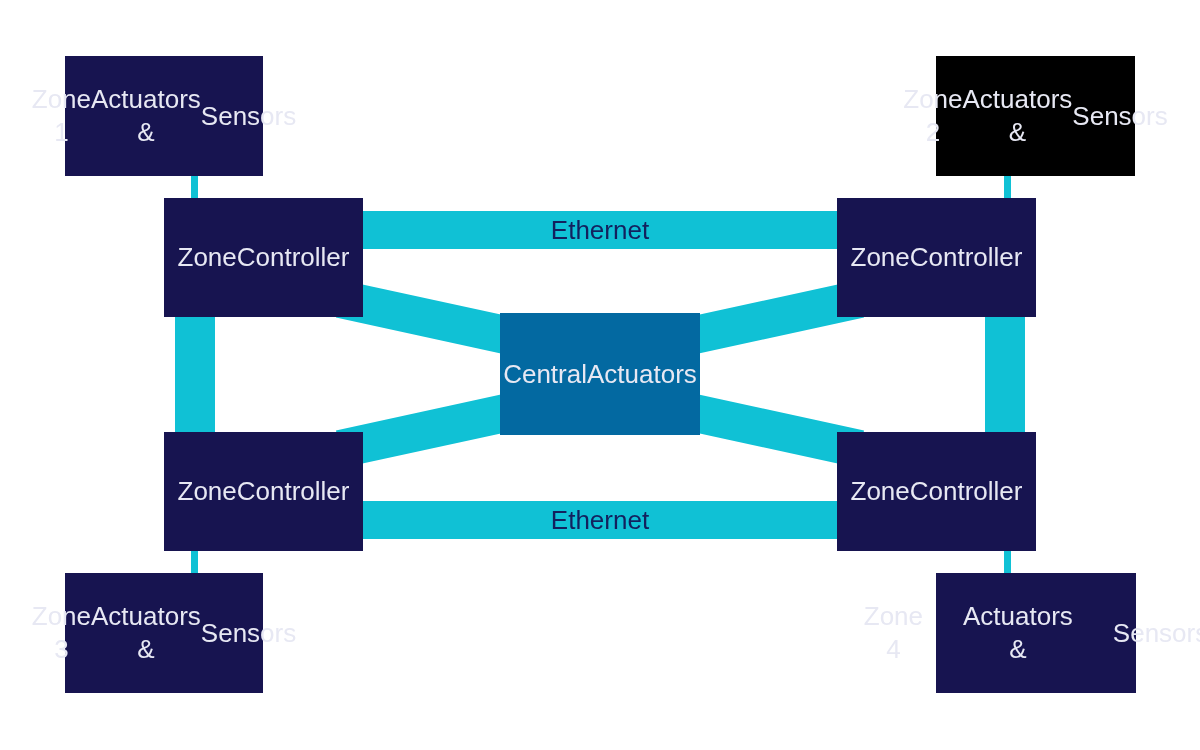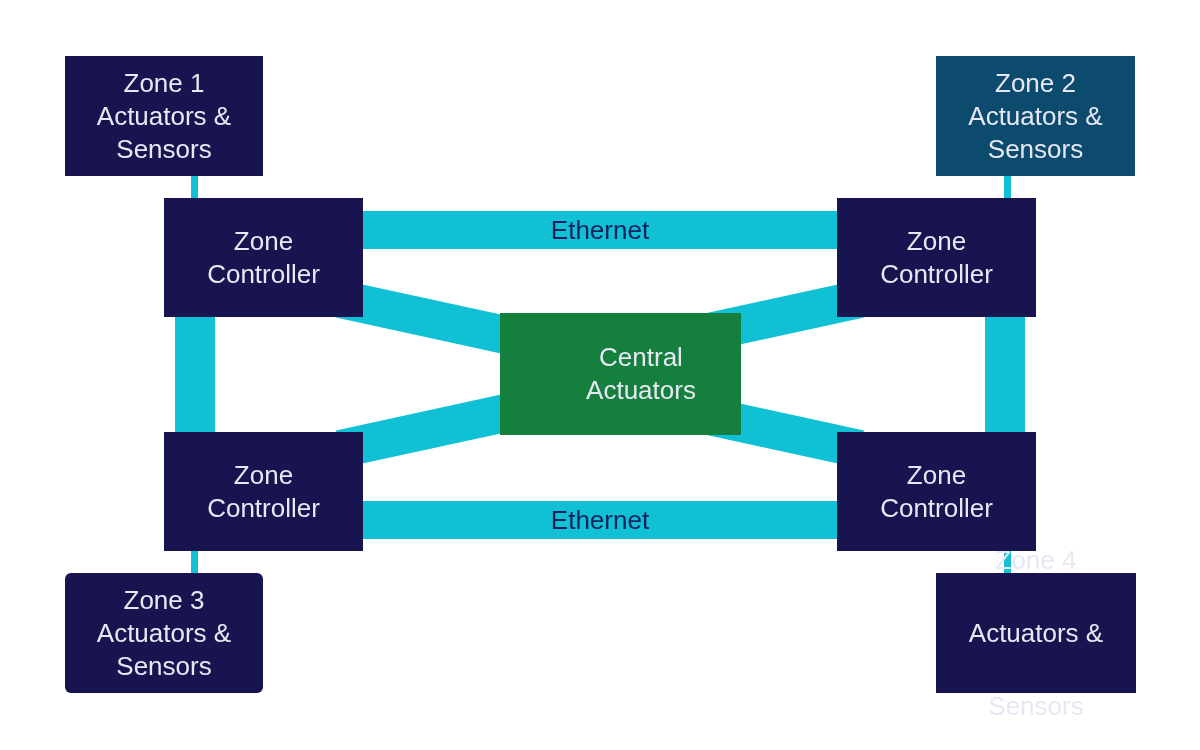--- a/index.html
+++ b/index.html
@@ -18,21 +18,21 @@
   .links-svg {
     position: absolute;
     left: 0;
     top: 0;
     width: 1200px;
     height: 750px;
   }
   .node {
     position: absolute;
     display: flex;
-    flex-direction: column;
+    flex-direction: row;
     align-items: center;
     justify-content: center;
     background: #171450;
     color: #e7e8f3;
     font-size: 26px;
     line-height: 33px;
     text-align: center;
     z-index: 2;
   }
   .link-label {
@@ -45,21 +45,21 @@
     z-index: 3;
     text-align: center;
   }
   #zone1   { left: 65px;  top: 56px;  width: 198px; height: 120px; }
   #zone2   { left: 936px; top: 56px;  width: 199px; height: 120px; }
   #zc-tl   { left: 164px; top: 198px; width: 199px; height: 119px; }
   #zc-tr   { left: 837px; top: 198px; width: 199px; height: 119px; }
   #central { left: 500px; top: 313px; width: 200px; height: 122px; }
   #zc-bl   { left: 164px; top: 432px; width: 199px; height: 119px; }
   #zc-br   { left: 837px; top: 432px; width: 199px; height: 119px; }
-  #zone3   { left: 65px;  top: 573px; width: 198px; height: 120px; border-radius: 6px; }
+  #zone3   { left: 65px;  top: 573px; width: 198px; height: 120px; }
   #zone4   { left: 936px; top: 573px; width: 200px; height: 120px; gap: 40px; }
   #eth-top    { left: 363px; top: 211px; width: 474px; height: 38px; }
   #eth-bottom { left: 363px; top: 501px; width: 474px; height: 38px; }
 </style>
 </head>
 <body>
 
 <div class="canvas">
 
   <svg class="links-svg" viewBox="0 0 1200 750" xmlns="http://www.w3.org/2000/svg">
@@ -83,37 +83,37 @@
 
   <div class="link-label" id="eth-top" style="color: rgb(19, 33, 94);">Ethernet</div>
   <div class="link-label" id="eth-bottom" style="color: rgb(19, 33, 94);">Ethernet</div>
 
   <div class="node" id="zone1" style="background-color: rgb(23, 20, 80);">
     <span>Zone 1</span>
     <span>Actuators &amp;</span>
     <span>Sensors</span>
   </div>
 
-  <div class="node" id="zone2" style="background-color: #0c4a6e;">
+  <div class="node" id="zone2" style="background-color: #000000;">
     <span>Zone 2</span>
     <span>Actuators &amp;</span>
     <span>Sensors</span>
   </div>
 
   <div class="node" id="zc-tl" style="background-color: rgb(23, 20, 80);">
     <span>Zone</span>
     <span>Controller</span>
   </div>
 
   <div class="node" id="zc-tr" style="background-color: rgb(23, 20, 80);">
     <span>Zone</span>
     <span>Controller</span>
   </div>
 
-  <div class="node" id="central" style="background-color: #15803d; padding-left: 41px;">
+  <div class="node" id="central" style="background-color: #0369a1;">
     <span>Central</span>
     <span>Actuators</span>
   </div>
 
   <div class="node" id="zc-bl" style="background-color: rgb(23, 20, 80);">
     <span>Zone</span>
     <span>Controller</span>
   </div>
 
   <div class="node" id="zc-br" style="background-color: rgb(23, 20, 80);">

